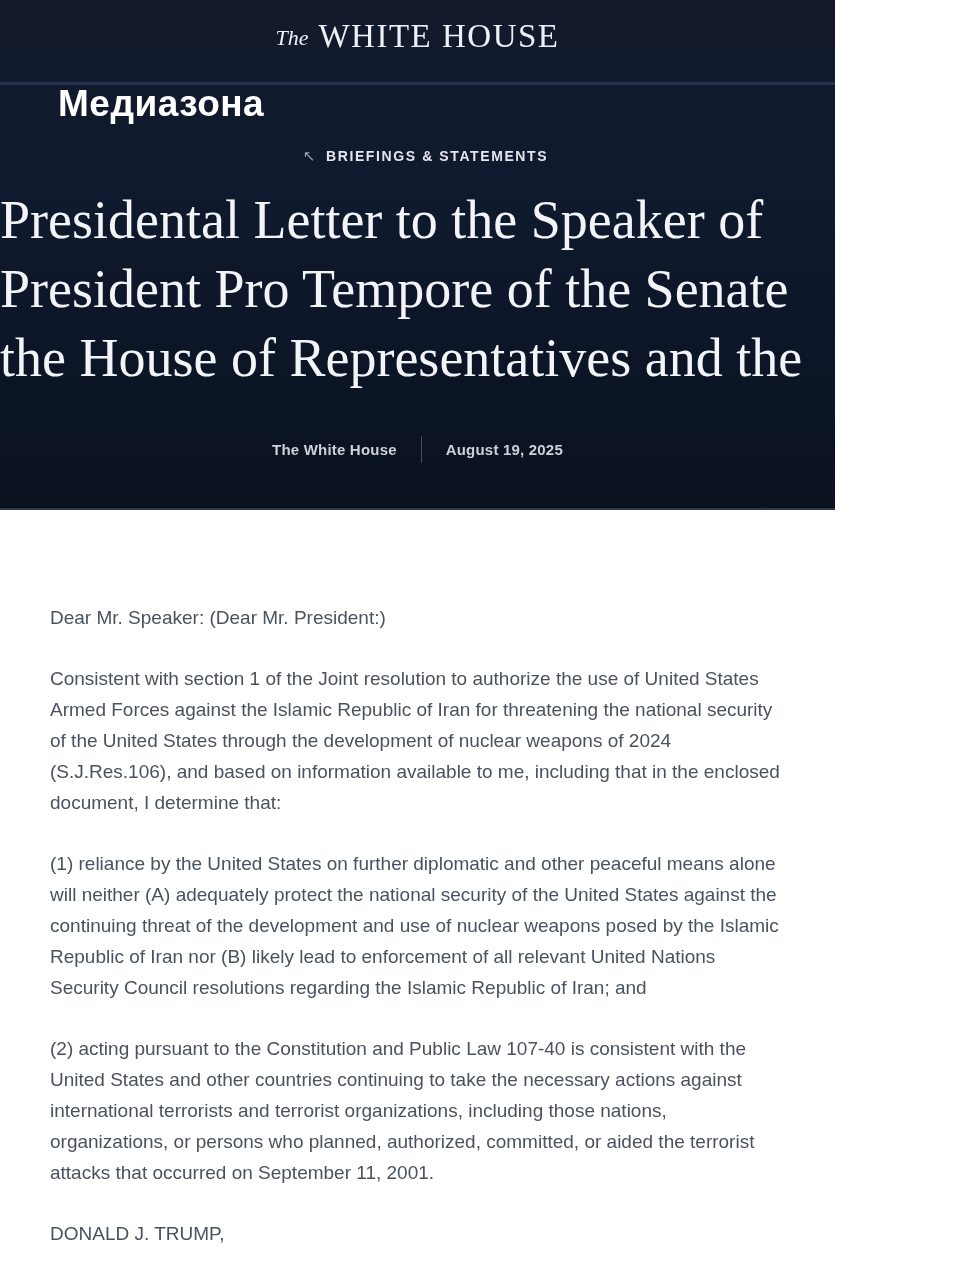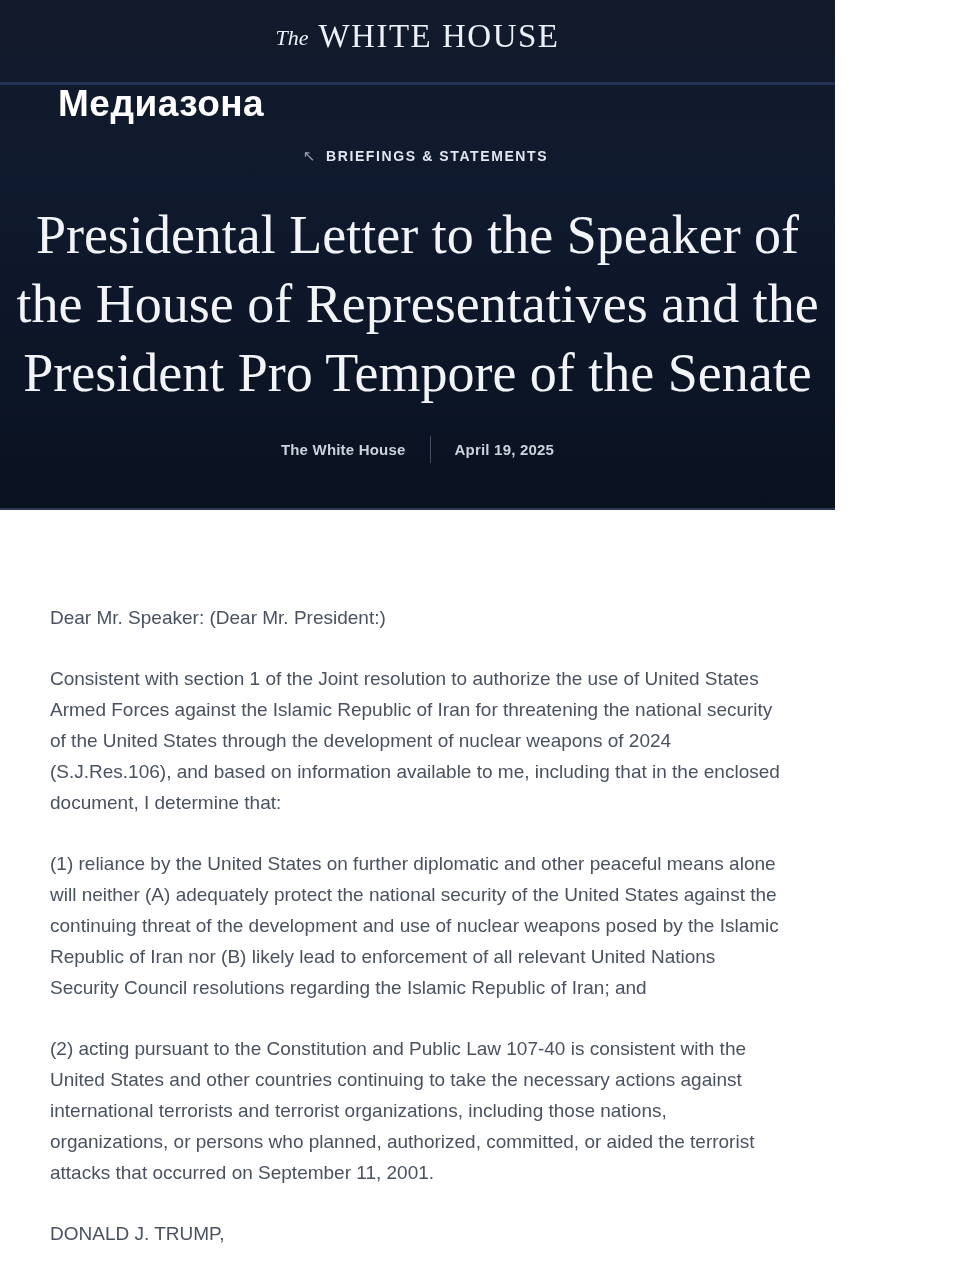--- a/index.html
+++ b/index.html
@@ -67,22 +67,22 @@
   }
   .eyebrow .arrow {
     color: #99a2b4;
     font-weight: normal;
     font-size: 15px;
     margin-right: 9px;
   }
   .title {
     position: absolute;
     top: 186px; left: 0; right: 0;
-    margin: 15px;
-    text-align: center;
+    margin: 0;
+    text-align: left;
     font-family: "Liberation Serif", serif;
     font-weight: 400;
     font-size: 54px;
     line-height: 69px;
     color: #f2f4f8;
   }
   .title .tl { display: block; }
   .meta {
     position: absolute;
     top: 436px; left: 0; right: 0;
@@ -129,28 +129,28 @@
     <div class="hairline"></div>
 
     <div class="overlay-brand">Медиазона</div>
 
     <a class="eyebrow">
       <span class="arrow">↖</span><span>BRIEFINGS &amp; STATEMENTS</span>
     </a>
 
     <h1 class="title">
       <span class="tl">Presidental Letter to the Speaker of</span>
+      <span class="tl">President Pro Tempore of the Senate</span>
       <span class="tl">the House of Representatives and the</span>
-      <span class="tl">President Pro Tempore of the Senate</span>
     </h1>
 
     <div class="meta">
       <span>The White House</span>
       <span class="meta-divider"></span>
-      <span>April 19, 2025</span>
+      <span>August 19, 2025</span>
     </div>
 
   </header>
 
   <main class="body">
     <p>Dear Mr. Speaker: (Dear Mr. President:)</p>
     <p>Consistent with section 1 of the Joint resolution to authorize the use of United States Armed Forces against the Islamic Republic of Iran for threatening the national security of the United States through the development of nuclear weapons of 2024 (S.J.Res.106), and based on information available to me, including that in the enclosed document, I determine that:</p>
     <p>(1) reliance by the United States on further diplomatic and other peaceful means alone will neither (A) adequately protect the national security of the United States against the continuing threat of the development and use of nuclear weapons posed by the Islamic Republic of Iran nor (B) likely lead to enforcement of all relevant United Nations Security Council resolutions regarding the Islamic Republic of Iran; and</p>
     <p>(2) acting pursuant to the Constitution and Public Law 107-40 is consistent with the United States and other countries continuing to take the necessary actions against international terrorists and terrorist organizations, including those nations, organizations, or persons who planned, authorized, committed, or aided the terrorist attacks that occurred on September 11, 2001.</p>
     <p class="signature">DONALD J. TRUMP,</p>

